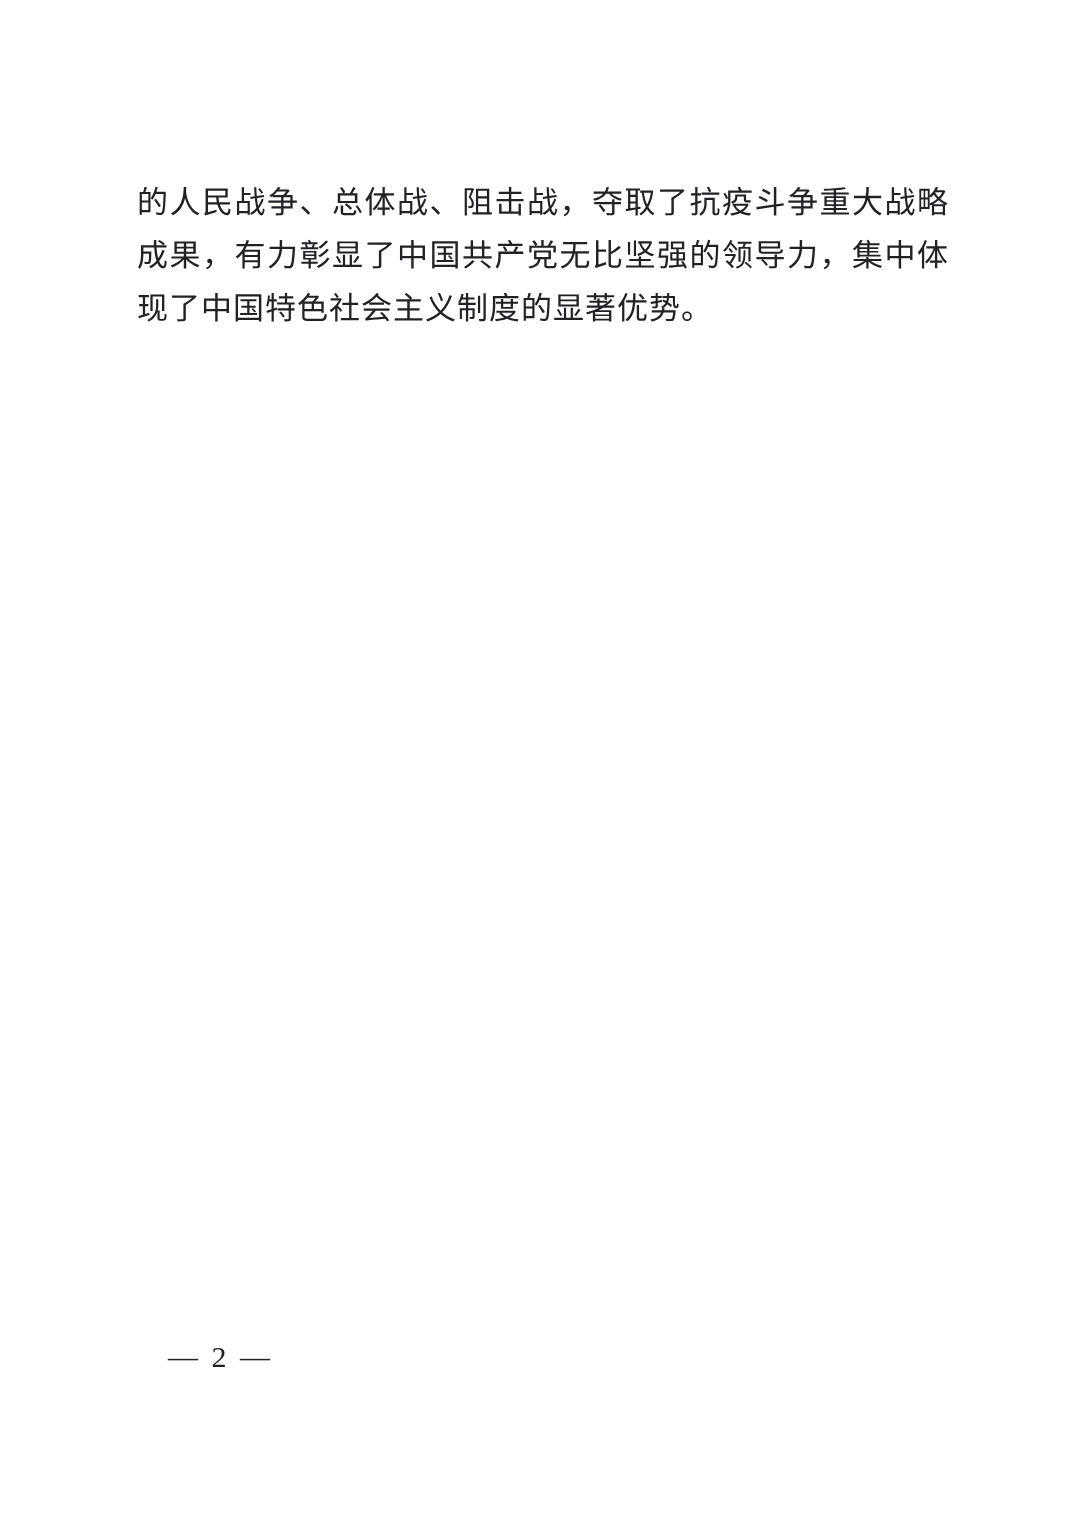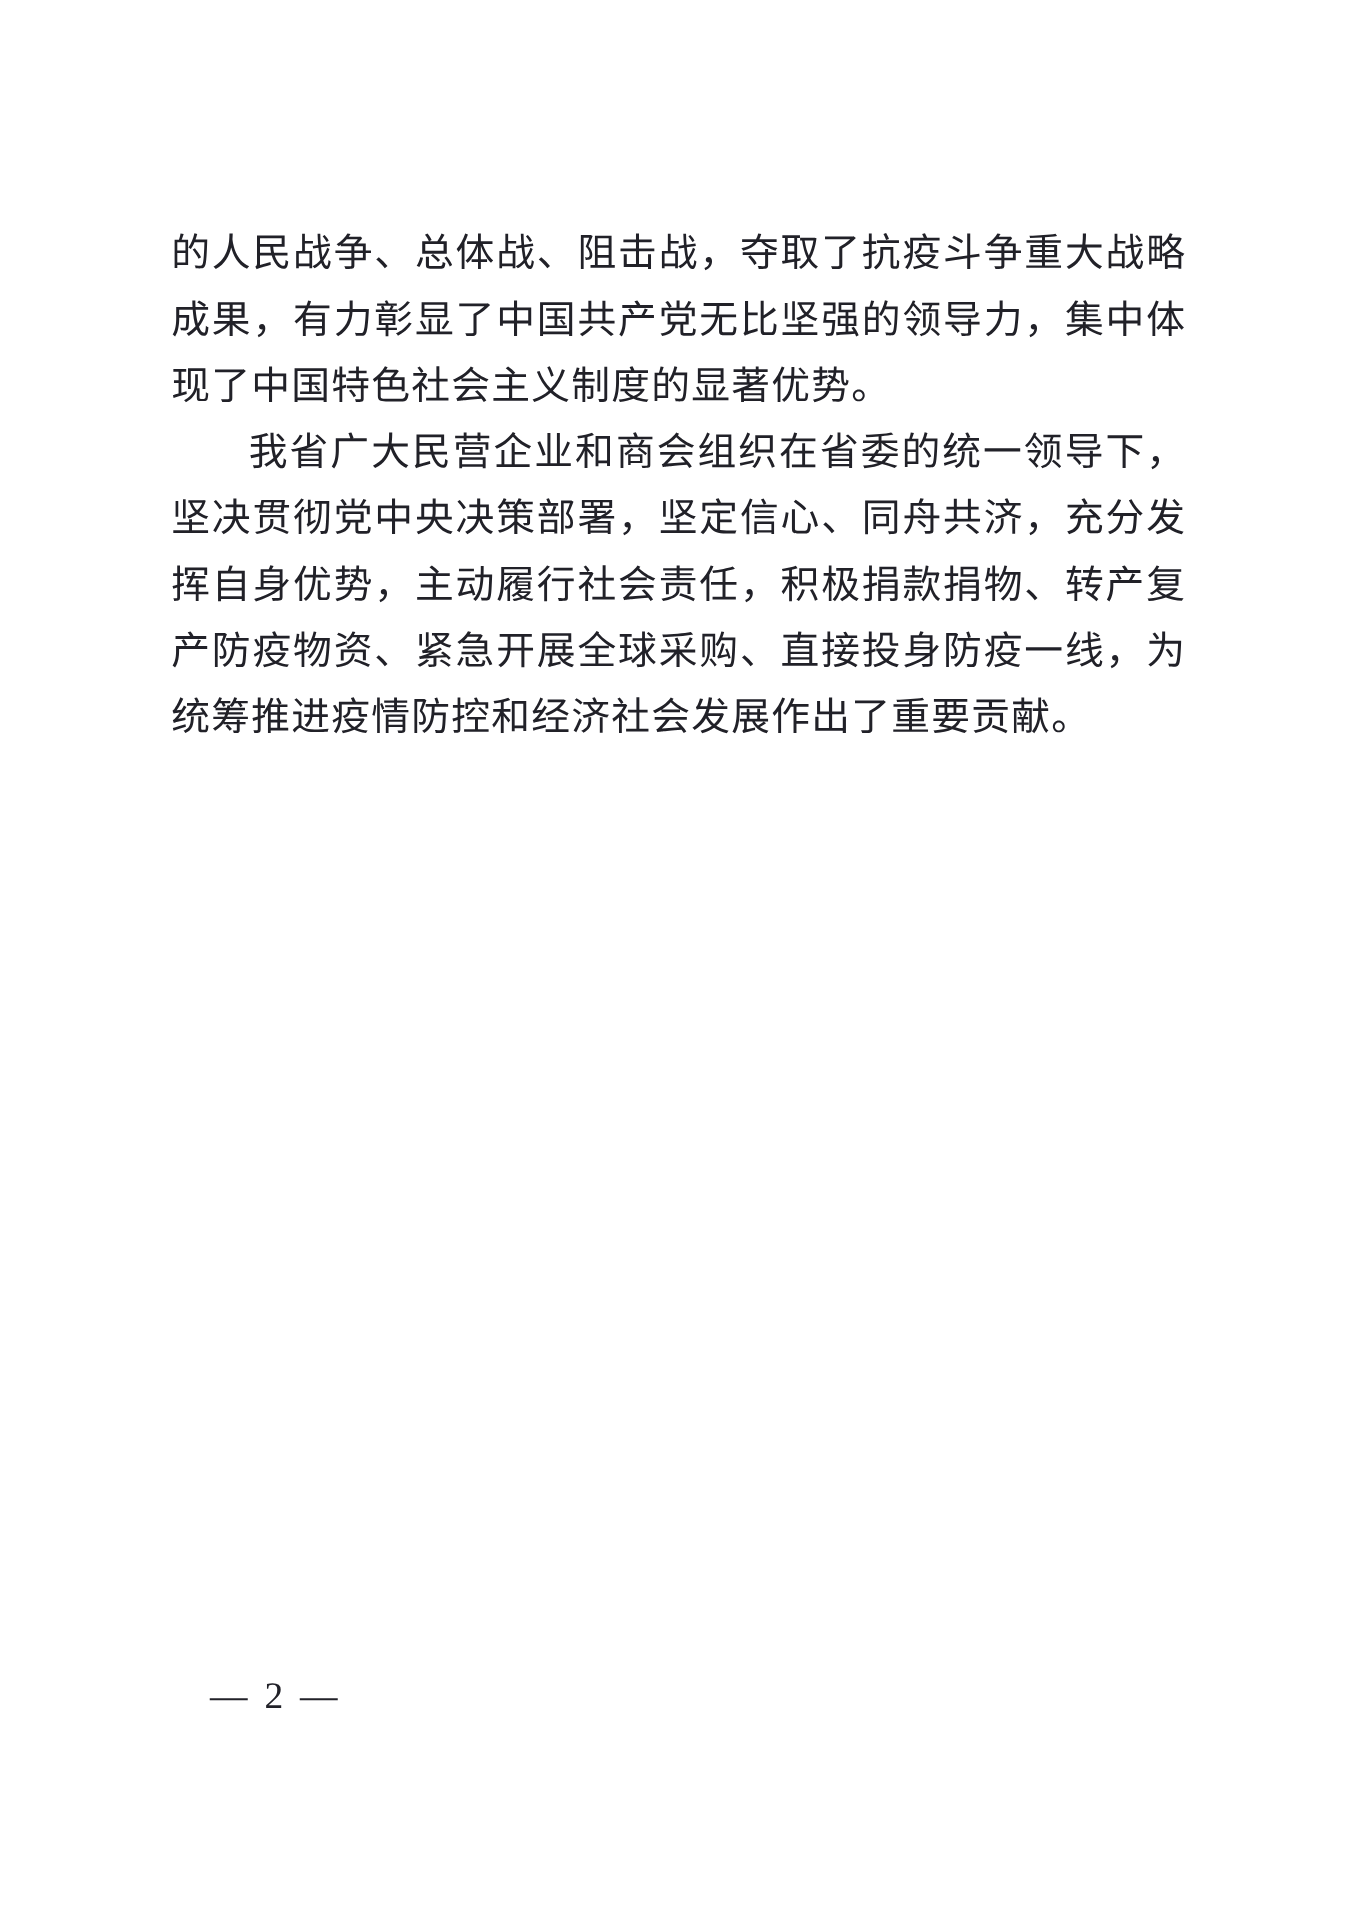--- a/index.html
+++ b/index.html
@@ -47,17 +47,16 @@
     color: #212128;
     white-space: nowrap;
   }
 </style>
 </head>
 <body>
 
 <div class="page">
   <div class="text-block">
     <p class="para">的人民战争、总体战、阻击战，夺取了抗疫斗争重大战略成果，有力彰显了中国共产党无比坚强的领导力，集中体现了中国特色社会主义制度的显著优势。</p>
-    <p class="para indent">我省广大民营企业和商会组织在省委的统一领导下，坚决贯彻党中央决策部署，坚定信心、同舟共济，充分发挥自身优势，主动履行社会责任，积极捐款捐物、转产复产防疫物资、紧急开展全球采购、直接投身防疫一线，为统筹推进疫情防控和经济社会发展作出了重要贡献。</p>
   </div>
 
   <div class="page-number">— 2 —</div>
 </div>
 
 </body></html>

